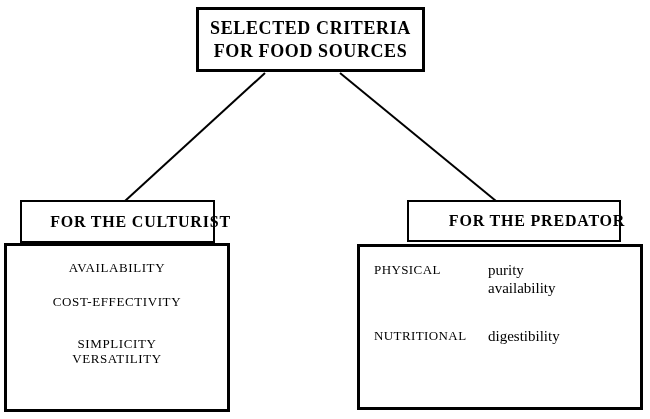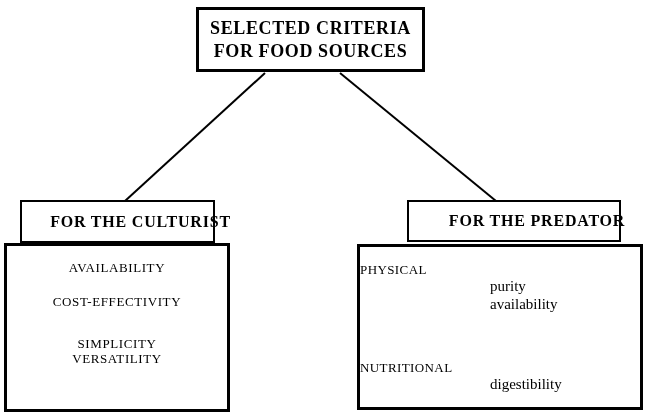--- a/index.html
+++ b/index.html
@@ -65,32 +65,32 @@
   .content-left .item { height: 15px; line-height: 15px; }
   .content-left .item:nth-child(1) { margin-top: 14px; }
   .content-left .item:nth-child(2) { margin-top: 19px; }
   .content-left .item:nth-child(3) { margin-top: 27px; }
   .content-left .item:nth-child(4) { }
   .content-right {
     left: 357px; top: 244px;
     width: 286px; height: 166px;
     border-width: 3px;
     z-index: 1;
-    padding: 14px 0 0 0;
+    padding: 14px 0 0 14px;
   }
   .crit-row { display: flex; align-items: flex-start; }
   .crit-row .cat-label {
     width: 114px;
     flex: 0 0 114px;
     font-size: 13px;
     letter-spacing: 0.4px;
   }
   .crit-row ul {
     list-style: none;
-    margin: 16px; padding: 0;
+    margin: 0; padding: 0;
     font-size: 15px;
   }
   .row-physical .cat-label, .row-physical li { line-height: 18px; }
   .row-nutritional { margin-top: 28px; }
   .row-nutritional .cat-label, .row-nutritional li { line-height: 22px; }
 </style>
 </head>
 <body>
 
 <div class="canvas">

